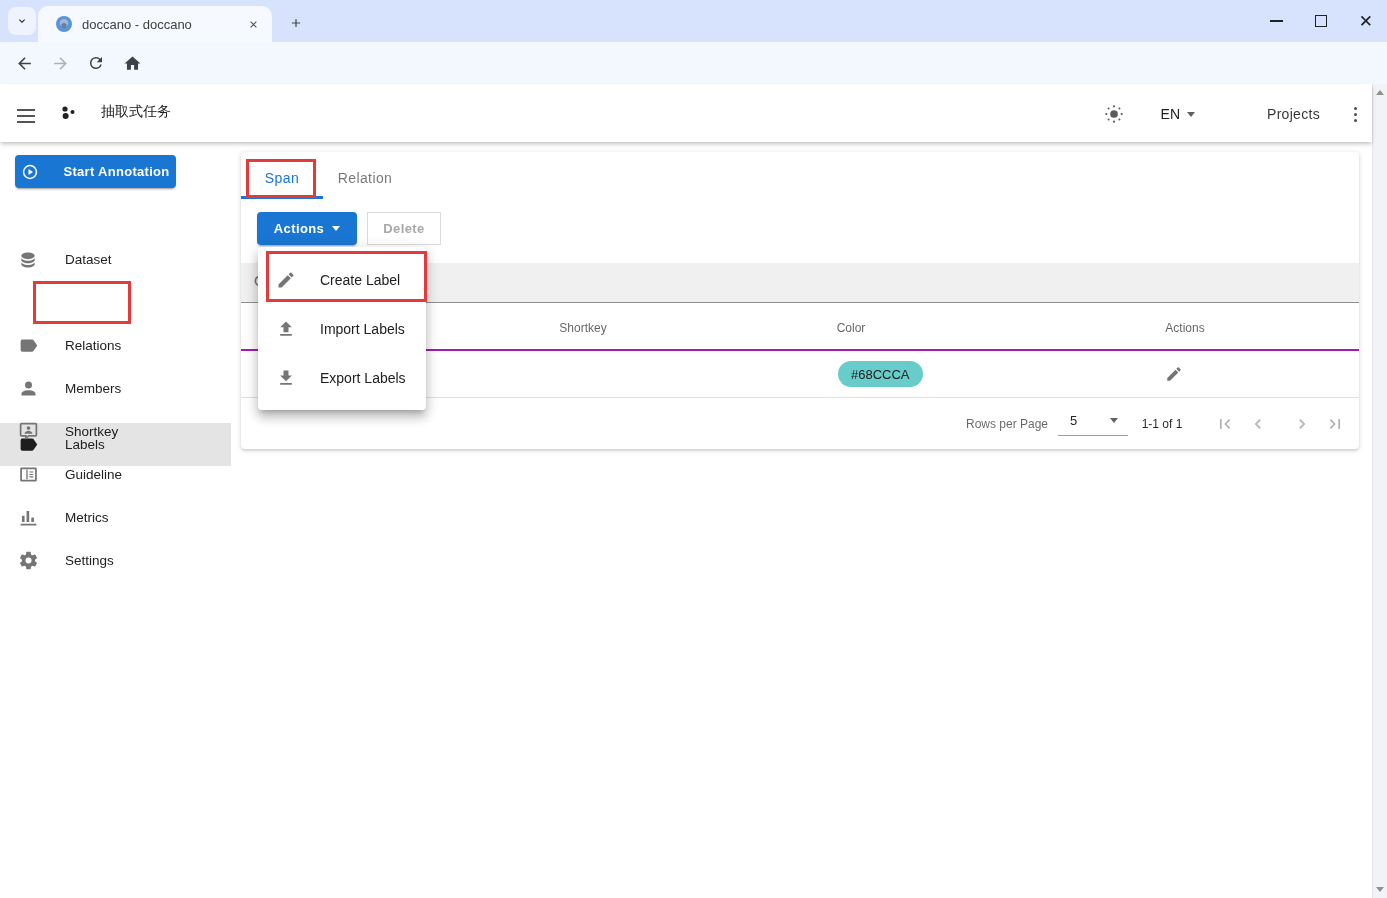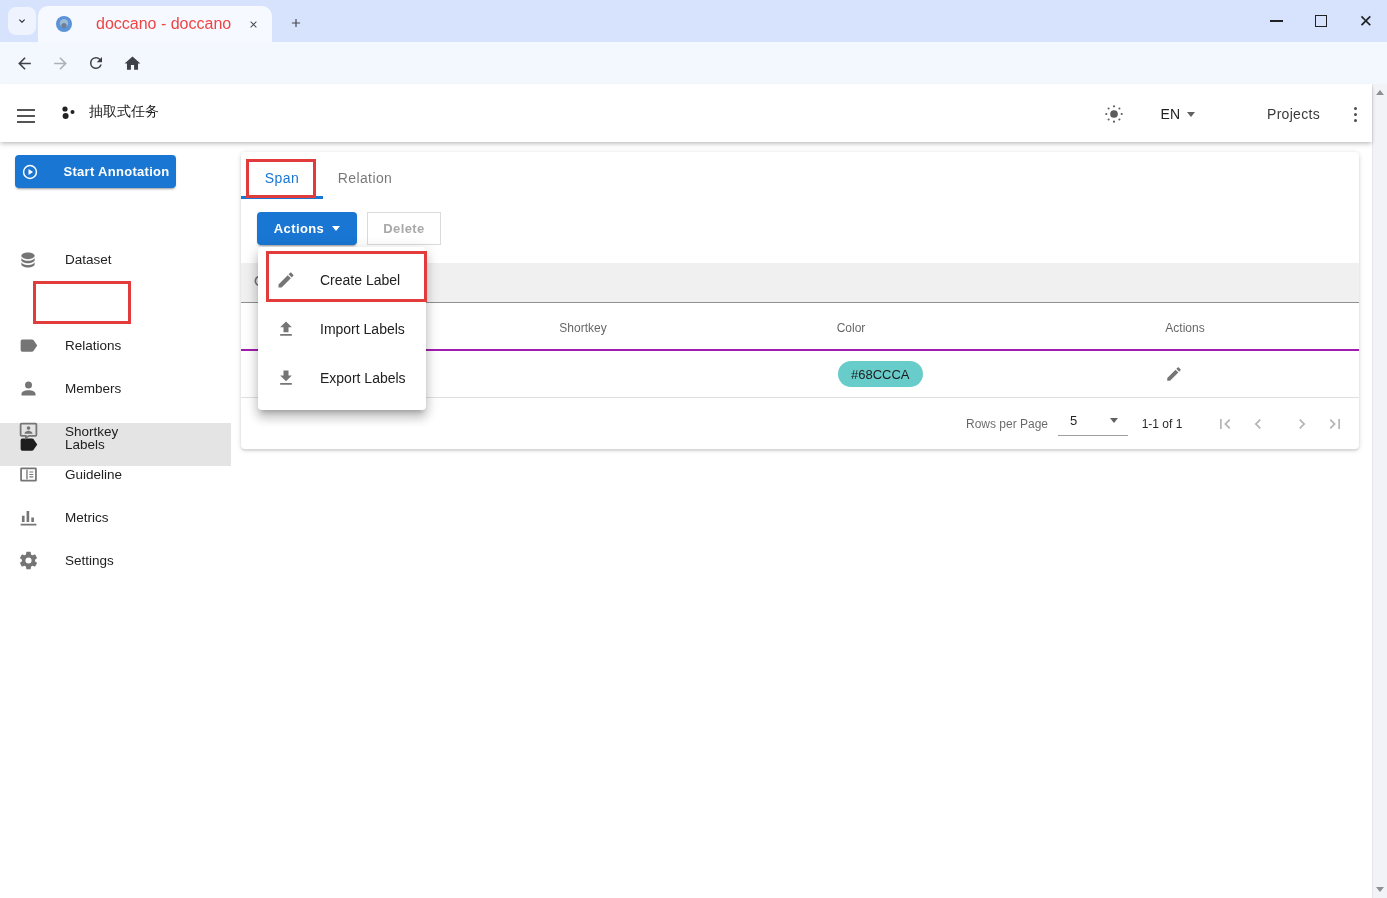--- a/index.html
+++ b/index.html
@@ -6,21 +6,21 @@
   body { font-family:"Liberation Sans", sans-serif; background:#fff; }
   .screen { position:relative; width:1387px; height:898px; overflow:hidden; background:#fff; }
   svg { display:block; }
 
   
   .tabstrip { position:absolute; left:0; top:0; width:1387px; height:42px; background:#d7e3fc; }
   .tab-search-btn { position:absolute; left:8px; top:7px; width:28px; height:28px; border-radius:8px;
     background:#eef3fd; display:flex; align-items:center; justify-content:center; }
   .browser-tab { position:absolute; left:38px; top:6px; width:234px; height:36px; background:#f6f9ff;
     border-radius:10px 10px 0 0; display:flex; align-items:center; padding:0 10px 0 18px; }
-  .tab-title { font-size:16px; color:#ef4444; flex:1; margin-left:24px; white-space:nowrap; overflow:hidden; }
+  .tab-title { font-size:13px; color:#404040; flex:1; margin-left:10px; white-space:nowrap; overflow:hidden; }
   .tab-close { width:18px; height:18px; display:flex; align-items:center; justify-content:center; border-radius:50%; }
   .newtab-btn { position:absolute; left:284px; top:11px; width:24px; height:24px; display:flex; align-items:center; justify-content:center; }
   .win-controls { position:absolute; right:8px; top:0; height:42px; display:flex; align-items:center; gap:32px; padding-right:6px; }
   .win-min { width:13px; height:2px; background:#202124; }
   .win-max { width:12px; height:12px; border:1.5px solid #202124; }
   .win-close { font-size:17px; color:#202124; line-height:1; }
 
   .browser-toolbar { position:absolute; left:0; top:42px; width:1387px; height:42px; background:#f3f7fe; }
   .nav-ic { position:absolute; top:9px; width:24px; height:24px; display:flex; align-items:center; justify-content:center; }
   .omnibox { position:absolute; left:160px; top:48px; width:1083px; height:30px; border-radius:15px; background:#e8eef9;
@@ -32,21 +32,21 @@
   .avatar { width:23px; height:23px; border-radius:50%; color:#fff; font-size:11px; font-weight:bold;
     display:flex; align-items:center; justify-content:center; }
   .kebab { display:flex; flex-direction:column; gap:3px; align-items:center; }
   .kebab i { width:3px; height:3px; border-radius:50%; background:#4a4d51; }
 
   
   .appbar { position:absolute; left:0; top:84px; width:1372px; height:58px; background:#fff;
     box-shadow:0 2px 4px -1px rgba(0,0,0,.2), 0 3px 5px 0 rgba(0,0,0,.09); z-index:5; }
   .hamburger { position:absolute; left:14px; top:104px; width:24px; height:24px; display:flex; flex-direction:column; justify-content:center; gap:4px; z-index:6; }
   .hamburger i { display:block; width:18px; height:2px; background:#545454; margin-left:3px; }
-  .proj { position:absolute; left:60px; top:103px; display:flex; align-items:center; gap:12px; z-index:6; }
+  .proj { position:absolute; left:60px; top:103px; display:flex; align-items:center; gap:24px; z-index:6; }
   .proj-name { font-size:14px; color:#212121; }
   .appbar-right { position:absolute; top:103px; right:30px; display:flex; align-items:center; z-index:6; }
   .lang { font-size:14px; color:#212121; margin-left:36px; display:flex; align-items:center; gap:7px; }
   .caret { width:0; height:0; border-left:4.5px solid transparent; border-right:4.5px solid transparent; border-top:5px solid #616161; }
   .projects-link { font-size:14px; color:#3a3a3a; font-weight:500; letter-spacing:.3px; margin-left:72px; }
   .app-kebab { margin-left:34px; }
 
   
   .sidebar { position:absolute; left:0; top:142px; width:231px; height:756px; background:#fff; }
   .start-btn { position:absolute; left:15px; top:13px; width:161px; height:33px; border-radius:4px;

